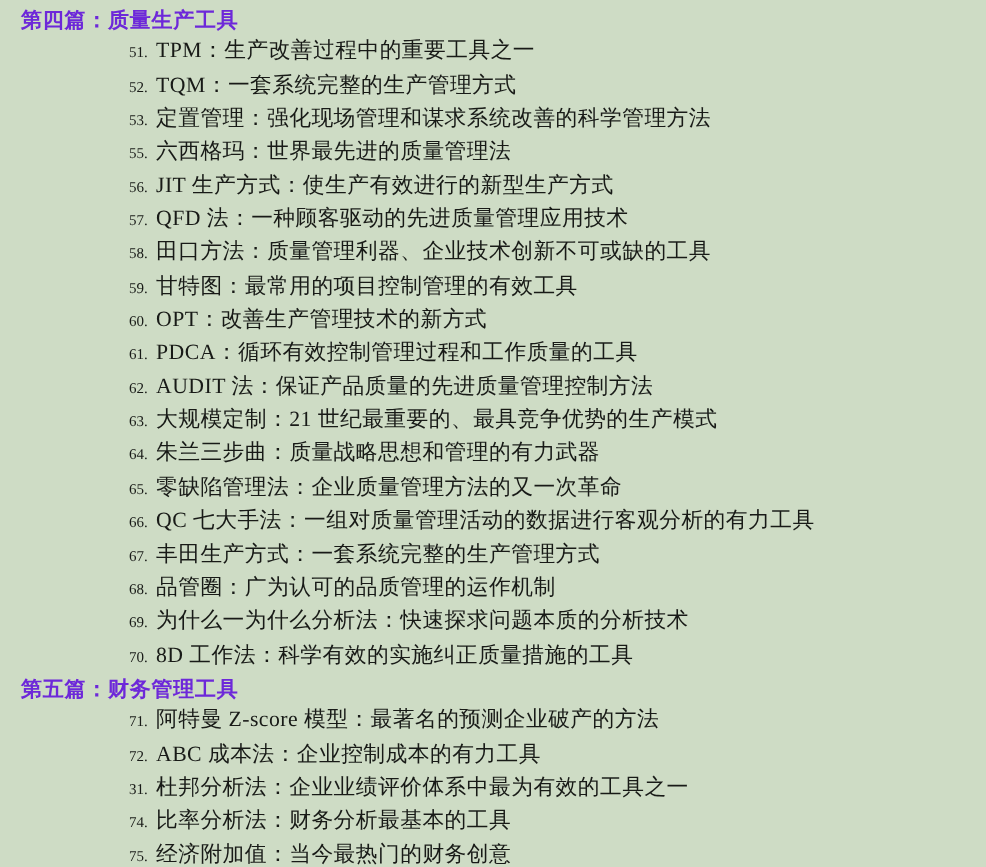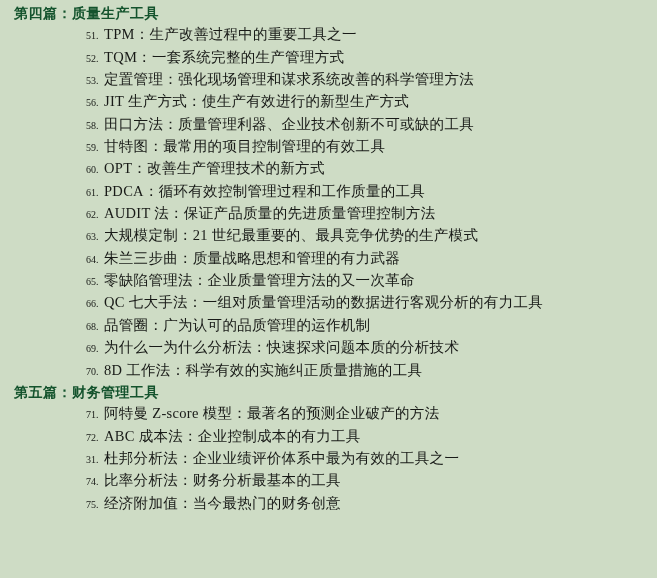--- a/index.html
+++ b/index.html
@@ -17,21 +17,21 @@
     box-sizing: border-box;
     width: 657px;
     height: 578px;
     padding: 3px 8px 0 14px;
   }
   .section-title {
     font-family: "Liberation Sans", "DejaVu Sans", sans-serif;
     font-weight: 700;
     font-size: 14px;
     line-height: 21.35px;
-    color: #14532d;
+    color: #6d28d9;
     letter-spacing: 0.5px;
     white-space: nowrap;
   }
   .item {
     font-size: 14.5px;
     line-height: 21.35px;
     color: #181a17;
     padding-left: 31px;
     white-space: nowrap;
   }
@@ -46,30 +46,33 @@
   }
 </style>
 </head>
 <body>
 
 <div class="page">
     <div class="section-title">第四篇：质量生产工具</div>
     <div class="item"><span class="num">51.</span><span class="txt">TPM：生产改善过程中的重要工具之一</span></div>
     <div class="item"><span class="num">52.</span><span class="txt">TQM：一套系统完整的生产管理方式</span></div>
     <div class="item"><span class="num">53.</span><span class="txt">定置管理：强化现场管理和谋求系统改善的科学管理方法</span></div>
+    <div class="item"><span class="num">55.</span><span class="txt">六西格玛：世界最先进的质量管理法</span></div>
     <div class="item"><span class="num">56.</span><span class="txt">JIT 生产方式：使生产有效进行的新型生产方式</span></div>
+    <div class="item"><span class="num">57.</span><span class="txt">QFD 法：一种顾客驱动的先进质量管理应用技术</span></div>
     <div class="item"><span class="num">58.</span><span class="txt">田口方法：质量管理利器、企业技术创新不可或缺的工具</span></div>
     <div class="item"><span class="num">59.</span><span class="txt">甘特图：最常用的项目控制管理的有效工具</span></div>
     <div class="item"><span class="num">60.</span><span class="txt">OPT：改善生产管理技术的新方式</span></div>
     <div class="item"><span class="num">61.</span><span class="txt">PDCA：循环有效控制管理过程和工作质量的工具</span></div>
     <div class="item"><span class="num">62.</span><span class="txt">AUDIT 法：保证产品质量的先进质量管理控制方法</span></div>
     <div class="item"><span class="num">63.</span><span class="txt">大规模定制：21 世纪最重要的、最具竞争优势的生产模式</span></div>
     <div class="item"><span class="num">64.</span><span class="txt">朱兰三步曲：质量战略思想和管理的有力武器</span></div>
     <div class="item"><span class="num">65.</span><span class="txt">零缺陷管理法：企业质量管理方法的又一次革命</span></div>
     <div class="item"><span class="num">66.</span><span class="txt">QC 七大手法：一组对质量管理活动的数据进行客观分析的有力工具</span></div>
+    <div class="item"><span class="num">67.</span><span class="txt">丰田生产方式：一套系统完整的生产管理方式</span></div>
     <div class="item"><span class="num">68.</span><span class="txt">品管圈：广为认可的品质管理的运作机制</span></div>
     <div class="item"><span class="num">69.</span><span class="txt">为什么一为什么分析法：快速探求问题本质的分析技术</span></div>
     <div class="item"><span class="num">70.</span><span class="txt">8D 工作法：科学有效的实施纠正质量措施的工具</span></div>
     <div class="section-title">第五篇：财务管理工具</div>
     <div class="item"><span class="num">71.</span><span class="txt">阿特曼 Z-score 模型：最著名的预测企业破产的方法</span></div>
     <div class="item"><span class="num">72.</span><span class="txt">ABC 成本法：企业控制成本的有力工具</span></div>
     <div class="item"><span class="num">31.</span><span class="txt">杜邦分析法：企业业绩评价体系中最为有效的工具之一</span></div>
     <div class="item"><span class="num">74.</span><span class="txt">比率分析法：财务分析最基本的工具</span></div>
     <div class="item"><span class="num">75.</span><span class="txt">经济附加值：当今最热门的财务创意</span></div>
   </div>

